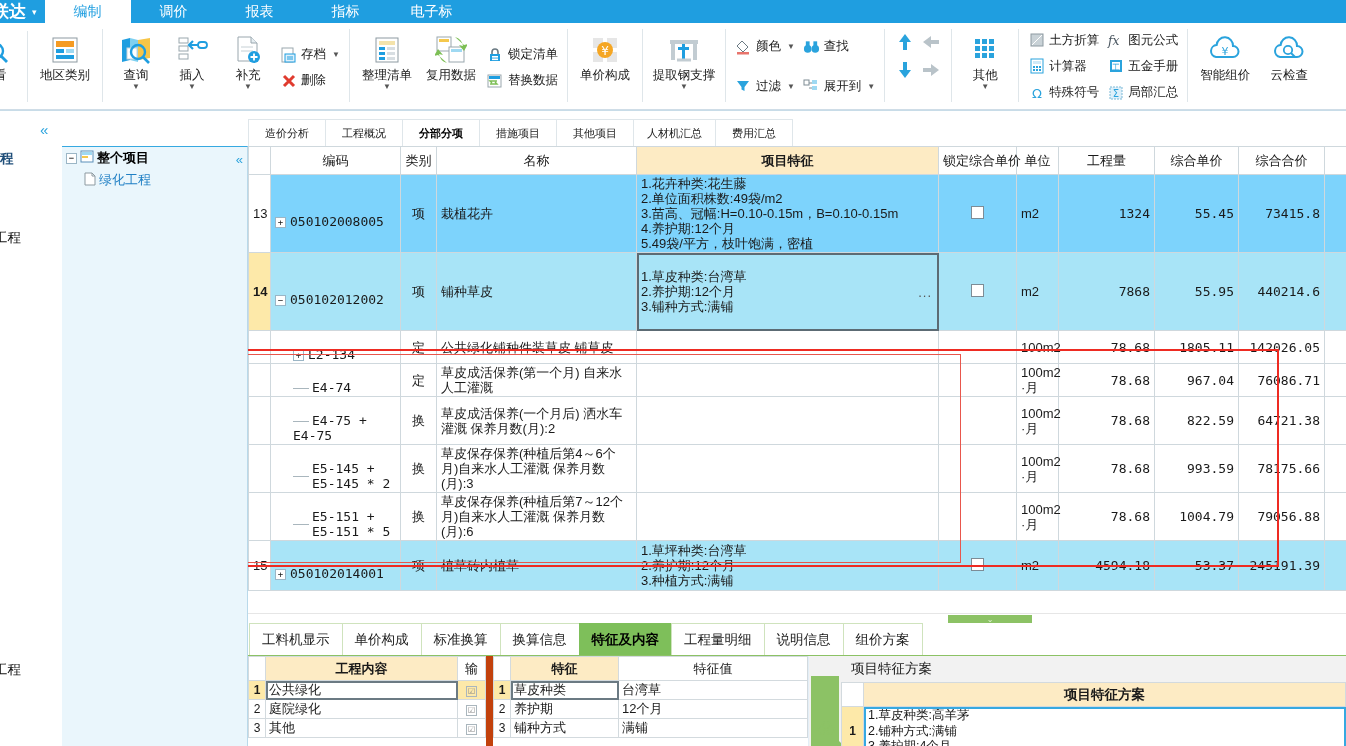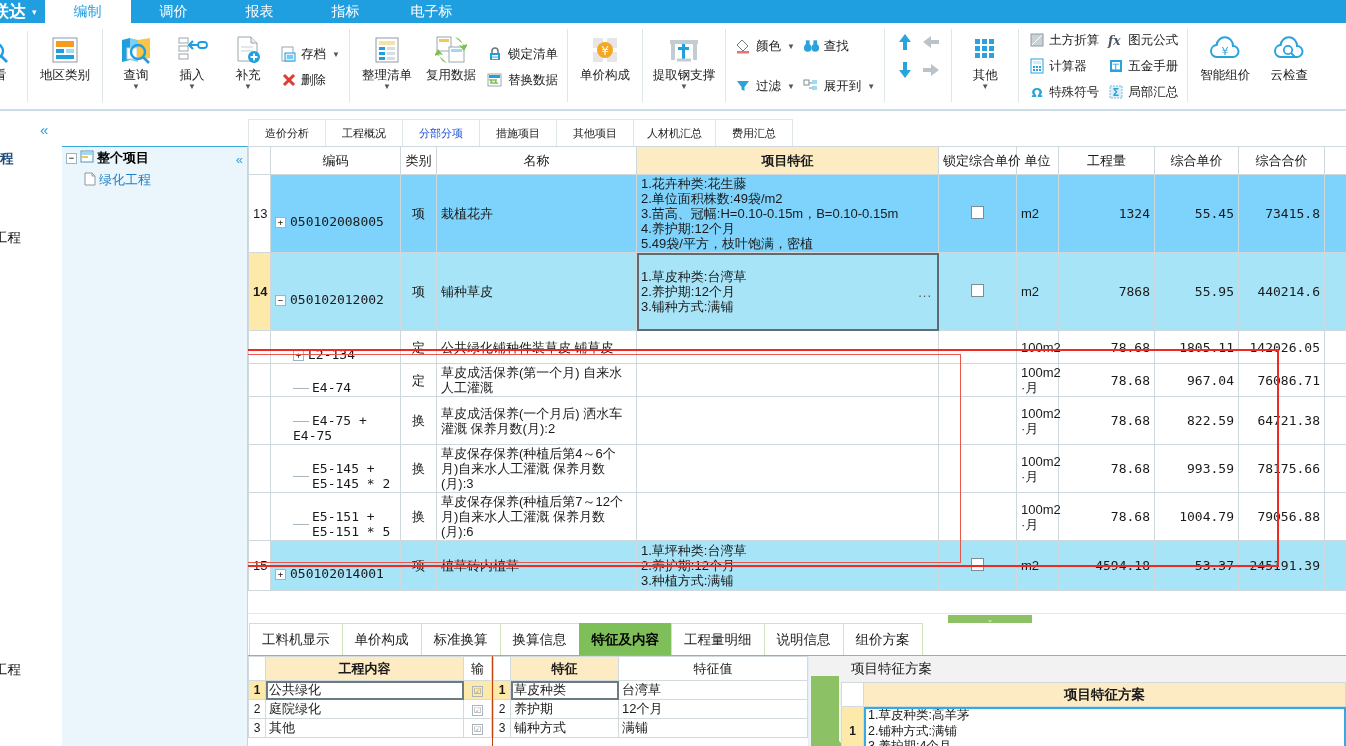--- a/index.html
+++ b/index.html
@@ -50,21 +50,21 @@
   .bigbtn .ico { height:36px; display:flex; align-items:center; justify-content:center; }
   .bigbtn .lbl { font-size:12.5px; line-height:14px; text-align:center; white-space:nowrap; }
   .bigbtn .lbl.two { white-space:normal; width:66px; }
   .bigbtn .dd { font-size:8px; color:#555; line-height:8px; margin-top:1px; }
 
   .stack { display:flex; flex-direction:column; justify-content:center; padding:4px 0; }
   .smallbtn {
     display:flex; align-items:center; gap:4px; height:26px; padding:0 4px;
     font-size:12.5px; white-space:nowrap; cursor:default;
   }
-  .smallbtn .sico { width:17px; height:17px; display:inline-flex; justify-content:center; flex:0 0 17px;font-weight:bold;}
+  .smallbtn .sico { width:17px; height:17px; display:inline-flex; align-items:center; justify-content:center; flex:0 0 17px;}
   .smallbtn .dd { font-size:8px; color:#555; margin-left:2px;}
 
   .grid2 { display:grid; grid-template-columns:auto auto; align-items:center; padding:4px 0;}
 
   
   .arrows { display:grid; grid-template-columns:26px 26px; grid-template-rows:28px 28px;
             align-items:center; justify-items:center; padding:6px 2px 0 2px;}
 
   
   #body-area { position:absolute; left:0; top:111px; right:0; bottom:0; }
@@ -87,21 +87,21 @@
   .tree-chev { position:absolute; right:4px; top:5px; color:#2aa3dd; font-size:13px; cursor:default;}
 
   
   #subtabs { position:absolute; left:62px; top:0; right:0; height:35px;
              display:flex; align-items:flex-end; background:#fff; }
   #subtabs .stab {
     height:27px; min-width:78px; padding:0 13px; display:flex; align-items:center;
     justify-content:center; font-size:11px; border:1px solid #dfe6ea; border-bottom:none;
     margin-right:-1px; background:#fff; cursor:default; position:relative;
   }
-  #subtabs .stab.active { color:#1d4ed8; font-weight:normal; }
+  #subtabs .stab.active { color:#000000; font-weight:bold; }
   #subtabs .stab.active::after{
     content:""; position:absolute; left:50%; bottom:-6px; transform:translateX(-50%);
     border-left:6px solid transparent; border-right:6px solid transparent;
     border-top:6px solid #36a9e1;
   }
 
   
   #grid-wrap { position:absolute; left:248px; top:35px; right:0; height:467px; overflow:hidden; background:#fff;}
   table.gt { border-collapse:collapse; table-layout:fixed; width:1098px; font-size:13px; }
   table.gt th {
@@ -147,21 +147,21 @@
   #btabs .btab {
     height:32px; min-width:74px; padding:0 12px; display:flex; align-items:center; justify-content:center;
     border:1px solid #cfe3bd; border-bottom:none; margin-right:-1px; background:#fff;
     font-size:13.5px; cursor:default;
   }
   #btabs .btab.active { background:#7ebf5a; color:#000000; font-weight:bold; border-color:#7ebf5a;}
   #bpanels { position:absolute; left:0; right:0; top:32px; bottom:0; border-top:1px solid #8cc265;
              display:flex; }
 
   .bsub { position:relative; }
-  #p-content { width:245px; border-right:1px solid #c2410c;}
+  #p-content { width:245px; border-right:7px solid #c2410c;}
   #p-feature { width:316px; border-right:1px solid #e3eef7;}
   #p-scheme  { flex:1; background:#f2f2f2; position:relative;}
 
   table.bt { border-collapse:collapse; table-layout:fixed; font-size:13px; width:100%;}
   table.bt th { border:1px solid #d3dade; height:24px; font-size:13px; background:#fff; font-weight:normal;}
   table.bt th.hl { background:#fdebc4; font-weight:bold;}
   table.bt td { border:1px solid #d3dade; height:18px; padding:0 3px; font-size:13px; }
   table.bt td.rn { text-align:center; width:17px; font-size:12px; }
   table.bt tr.sel td.rn { background:#fde9a9; font-weight:bold; }
   table.bt tr.sel td.val1 { outline:2px solid #6b7a83; outline-offset:-2px;}

